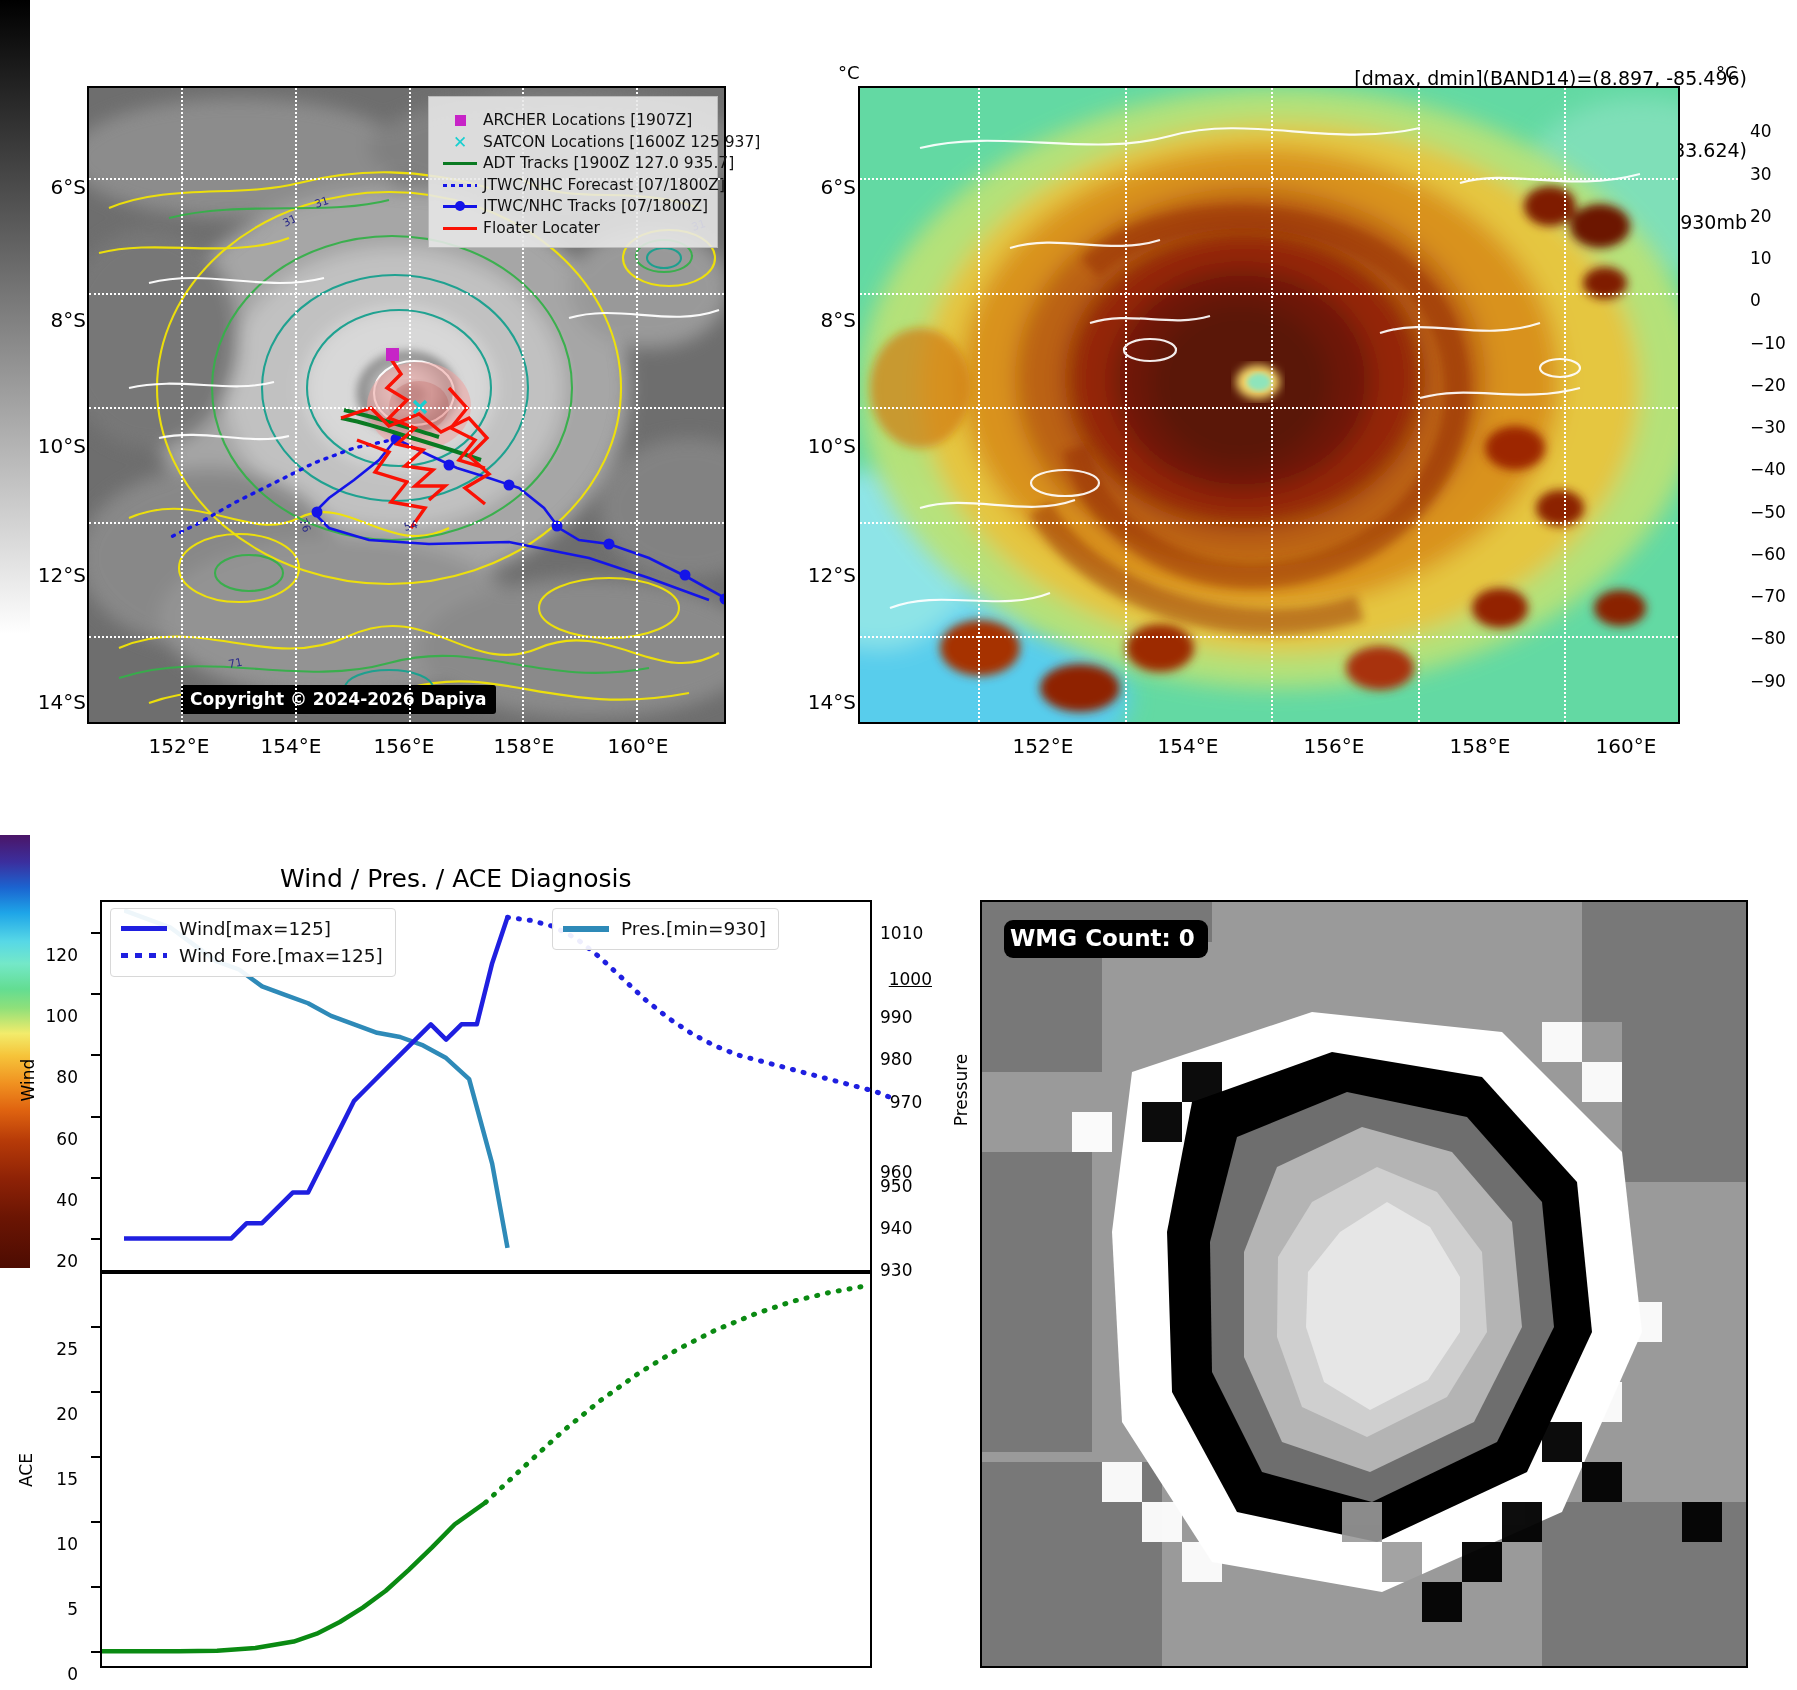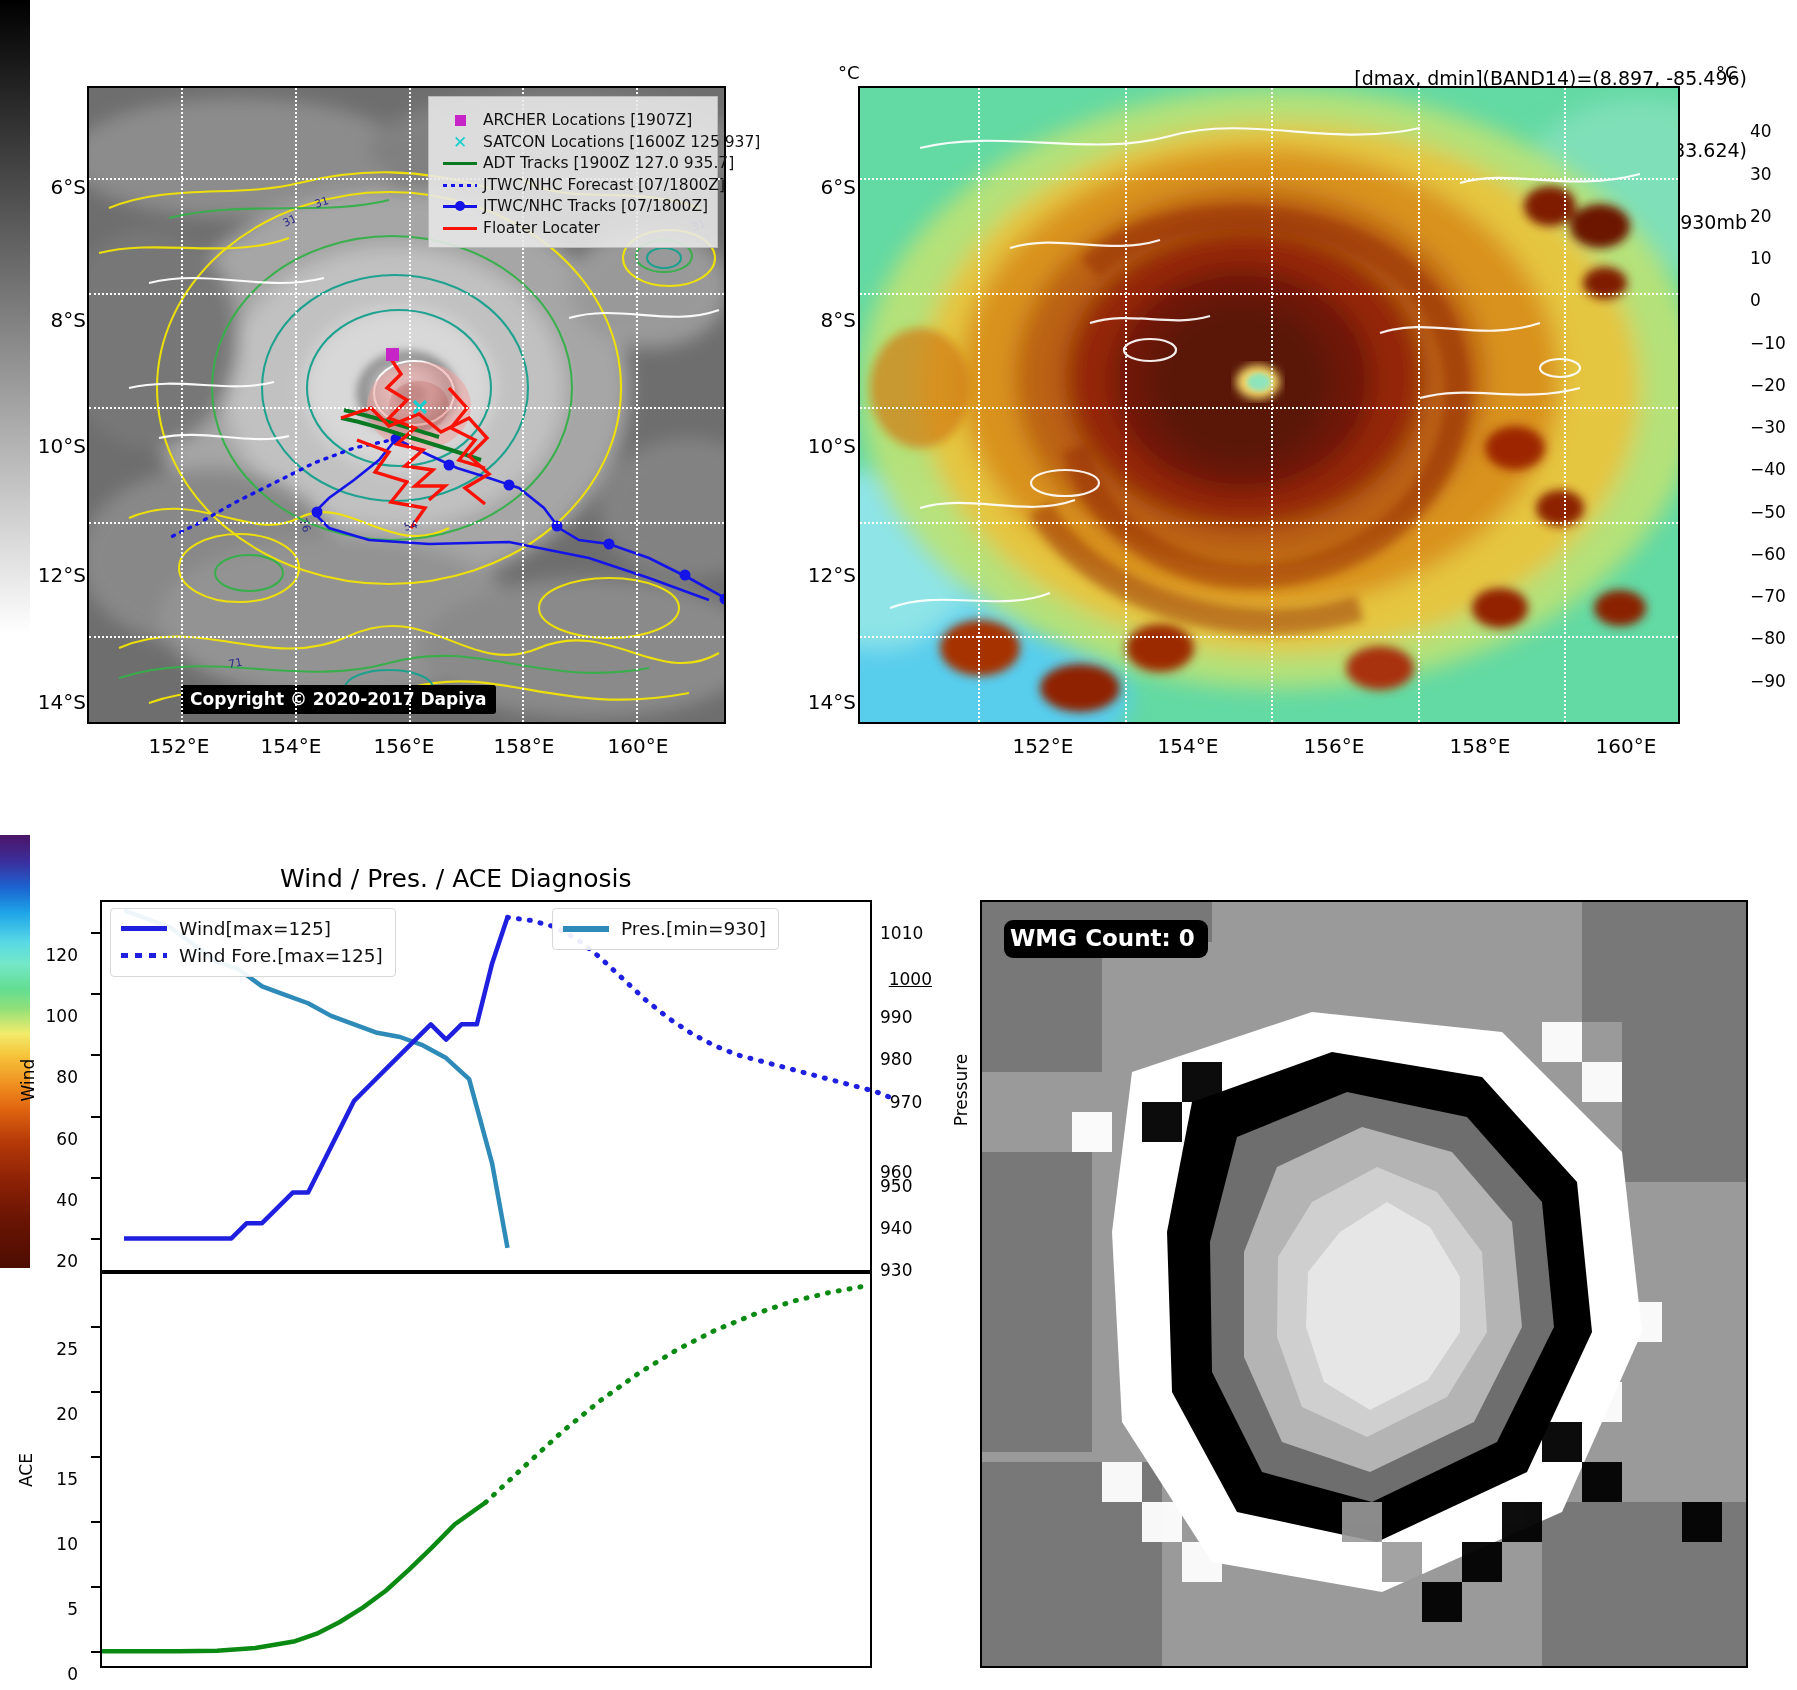--- a/index.html
+++ b/index.html
@@ -241,21 +241,21 @@
 
       <g fill="#2a2a8a" font-size="11" font-family="DejaVu Sans, sans-serif">
         <text x="227" y="120" transform="rotate(-18 227 120)">31</text>
         <text x="196" y="139" transform="rotate(-25 196 139)">31</text>
         <text x="316" y="443" transform="rotate(-14 316 443)">54</text>
         <text x="140" y="580" transform="rotate(-10 140 580)">71</text>
         <text x="210" y="432" transform="rotate(70 210 432)">76</text>
         <text x="604" y="143" transform="rotate(-18 604 143)">31</text>
       </g>
     </svg>
-    <div id="copyright" class="noselect">Copyright © 2020-2017 Dapiya</div>
+    <div id="copyright" class="noselect">Copyright © 2024-2026 Dapiya</div>
   <div class="gridline-v" style="left: 92px; top: 0px; height: 638px;"></div>
       <div class="gridline-v" style="left: 205.75px; top: 0px; height: 638px;"></div>
       <div class="gridline-v" style="left: 319.5px; top: 0px; height: 638px;"></div>
       <div class="gridline-v" style="left: 433.25px; top: 0px; height: 638px;"></div>
       <div class="gridline-v" style="left: 547px; top: 0px; height: 638px;"></div>
       <div class="gridline-h" style="top: 90px; left: 0px; width: 639px;"></div>
       <div class="gridline-h" style="top: 204.5px; left: 0px; width: 639px;"></div>
       <div class="gridline-h" style="top: 319px; left: 0px; width: 639px;"></div>
       <div class="gridline-h" style="top: 433.5px; left: 0px; width: 639px;"></div>
       <div class="gridline-h" style="top: 548px; left: 0px; width: 639px;"></div>

